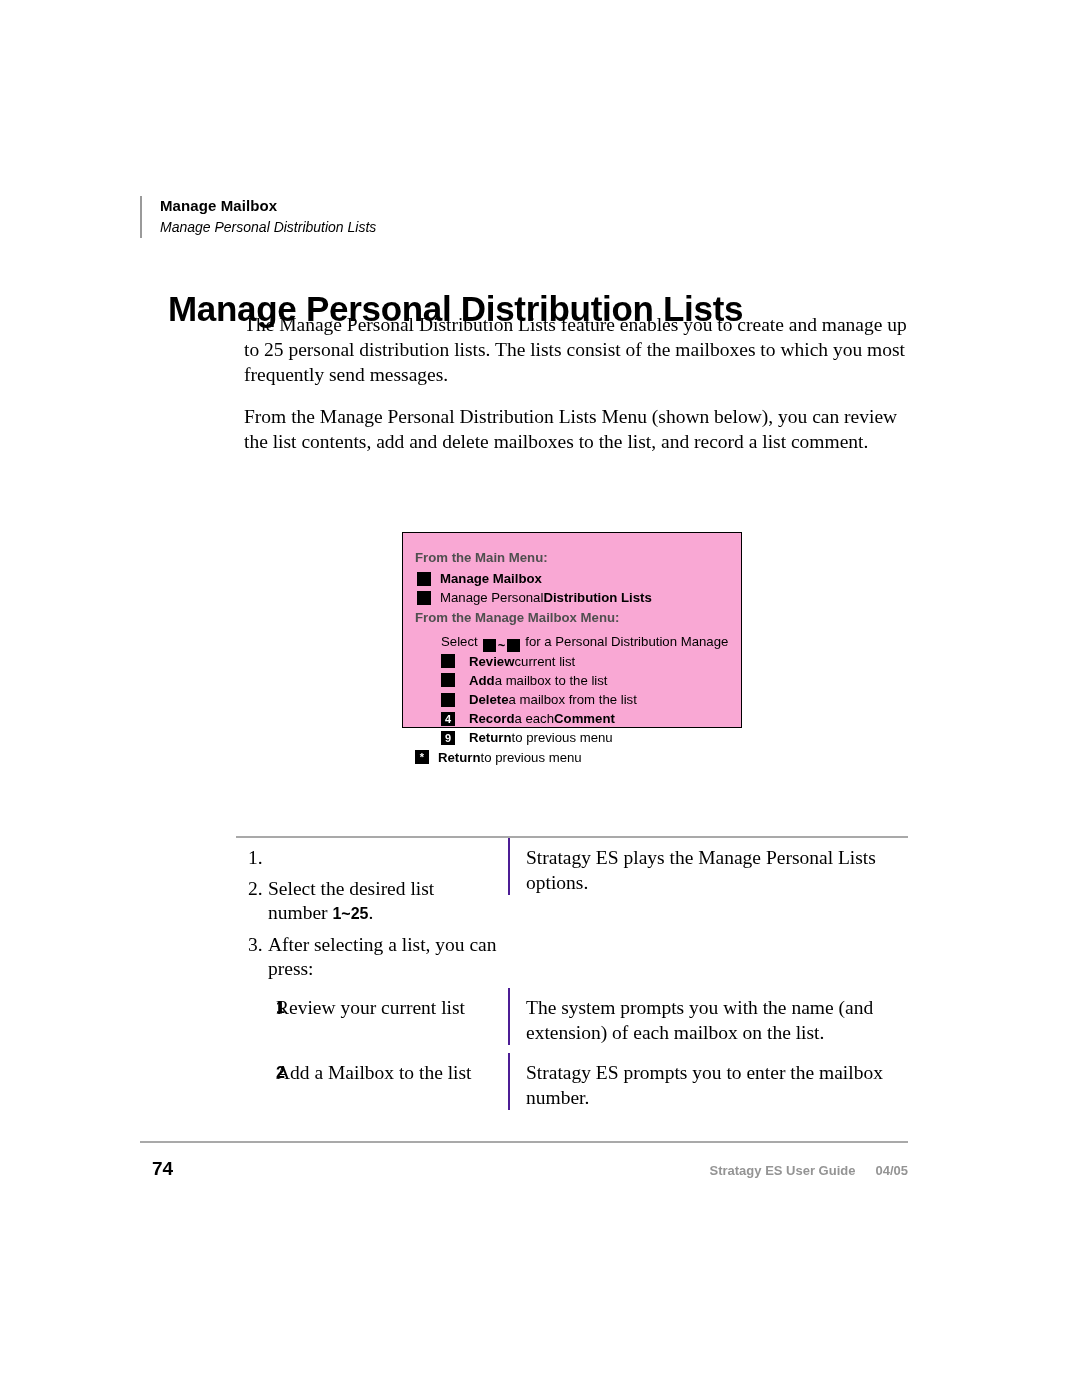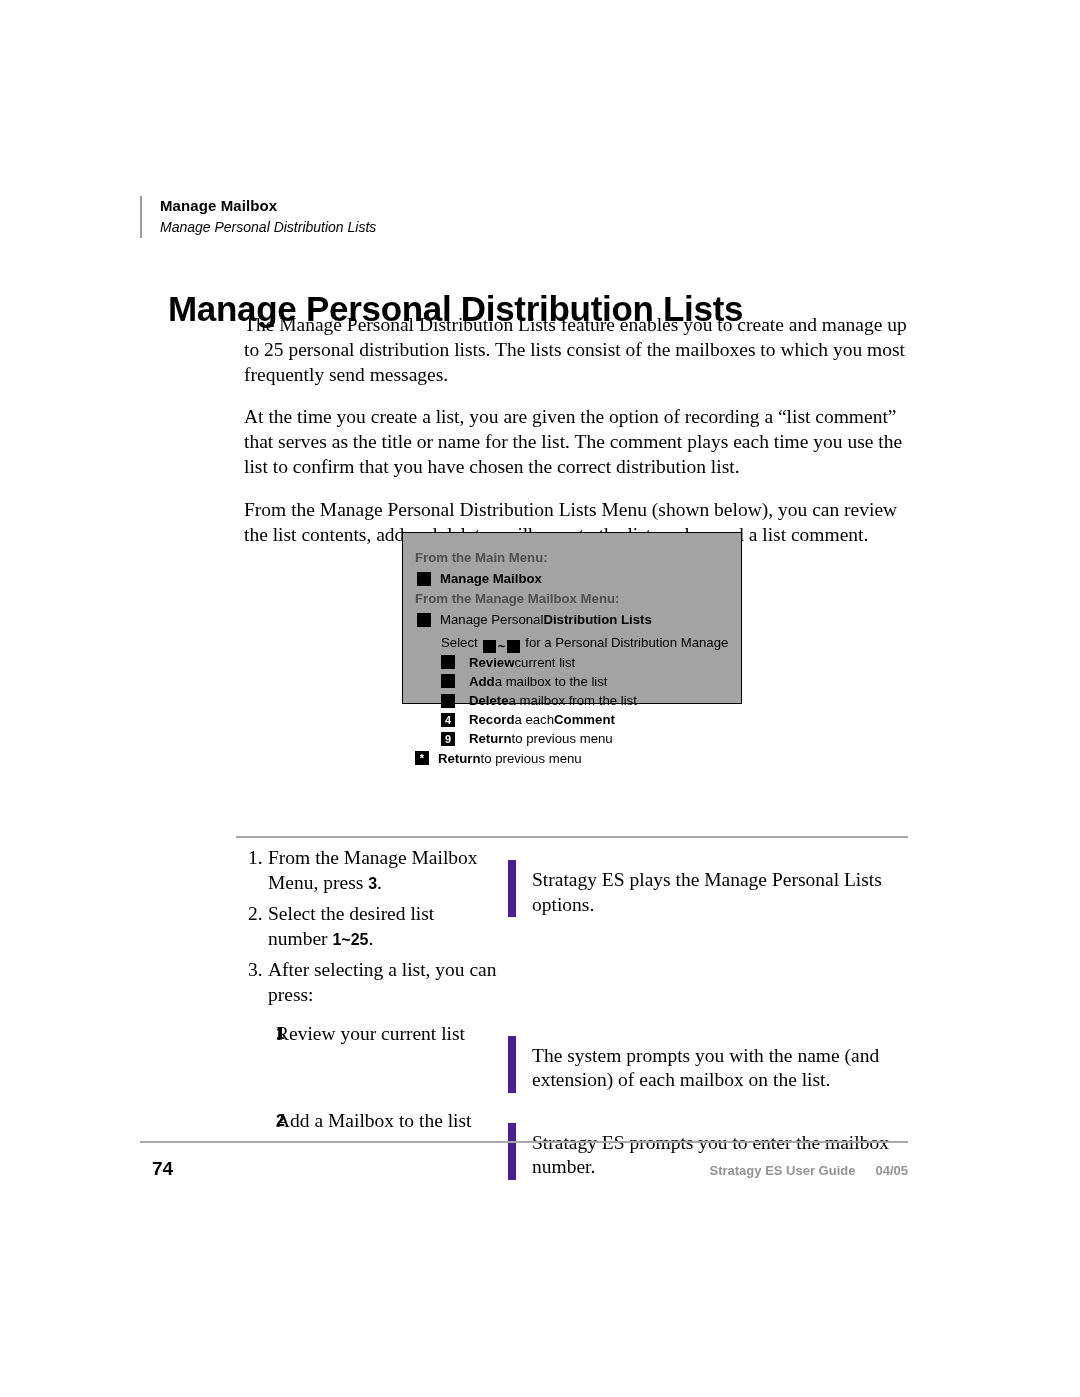--- a/index.html
+++ b/index.html
@@ -71,24 +71,24 @@
     margin: 0 0 18px 0;
     color: #000;
   }
 
   
   .menu-box {
     position: absolute;
     left: 402px;
     top: 532px;
     width: 340px;
-    height: 172px;
+    height: 196px;
     border: 1.5px solid #000;
     box-sizing: border-box;
-    background: #a3a3a3;
+    background: #f9a8d4;
     font-family: "Liberation Sans", sans-serif;
     font-size: 13.2px;
     color: #000;
   }
   .mb-inner {
     padding: 14px 10px 8px 12px;
   }
   .mb-row {
     display: flex;
     align-items: center;
@@ -158,23 +158,22 @@
   .proc-left {
     width: 272px;
     flex: 0 0 272px;
     box-sizing: border-box;
     padding: 8px 10px 0 0;
   }
   .proc-right {
     flex: 1 1 auto;
     box-sizing: border-box;
     padding: 8px 0 0 16px;
-    border-left: 8px solid #4c1d95;
+    border-left: 2px solid #4c1d95;
     min-height: 1px;
-    margin-top: 22px;
   }
   .cell-text {
     font-family: "Liberation Serif", serif;
     font-size: 19.5px;
     line-height: 24.6px;
     color: #000;
   }
   .olist-item {
     display: flex;
     font-family: "Liberation Serif", serif;
@@ -248,44 +247,43 @@
 
 <div class="running-header">
   <div class="rh-title">Manage Mailbox</div>
   <div class="rh-sub">Manage Personal Distribution Lists</div>
 </div>
 
 <h1 class="page-title">Manage Personal Distribution Lists</h1>
 
 <div class="body-col">
   <p class="para">The Manage Personal Distribution Lists feature enables you to create and manage up to 25 personal distribution lists. The lists consist of the mailboxes to which you most frequently send messages.</p>
-  <p class="para">At the time you create a list, you are given the option of recording a “list comment” that serves as the title or name for the list. The comment plays each time you use the list to confirm that you have chosen the correct distribution list.</p>
   <p class="para">From the Manage Personal Distribution Lists Menu (shown below), you can review the list contents, add and delete mailboxes to the list, and record a list comment.</p>
 </div>
 
 <div class="menu-box">
   <div class="mb-inner">
 
     <div class="mb-row mb-heading ind-0">
       <span>From the Main Menu:</span>
     </div>
 
     <div class="mb-row ind-1">
       <span class="key blank"></span>
       <span class="mb-label b">Manage Mailbox</span>
     </div>
 
+    <div class="mb-row ind-1">
+      <span class="key blank"></span>
+      <span class="mb-label n">Manage Personal </span>
+        <span class="b">Distribution Lists</span>
+    </div>
+
     <div class="mb-row mb-heading ind-0">
       <span>From the Manage Mailbox Menu:</span>
-    </div>
-
-    <div class="mb-row ind-1">
-      <span class="key blank"></span>
-      <span class="mb-label n">Manage Personal </span>
-        <span class="b">Distribution Lists</span>
     </div>
 
     <div class="mb-row ind-2" style="margin-top:4px;align-items:flex-end;">
       <span>Select</span>
       <span class="inline-keys">
         <span class="key blank key-sm" style="margin-left:5px;"></span>
         <span class="tilde">~</span>
         <span class="key blank key-sm"></span>
       </span>
       <span style="margin-left:5px;">for a Personal Distribution Manage</span>
@@ -331,21 +329,20 @@
   </div>
 </div>
 
 <div class="proc-table">
 
   <div class="proc-row">
     <div class="proc-left">
 
       <div class="olist-item">
         <span class="olist-num">1.</span>
-        <span class="olist-body"><span>From the Manage Mailbox Menu, press </span><span class="kb">3</span><span>.</span></span>
       </div>
 
       <div class="olist-item">
         <span class="olist-num">2.</span>
         <span class="olist-body"><span>Select the desired list number </span><span class="kb">1~25</span><span>.</span></span>
       </div>
 
       <div class="olist-item">
         <span class="olist-num">3.</span>
         <span class="olist-body">After selecting a list, you can press:</span>

